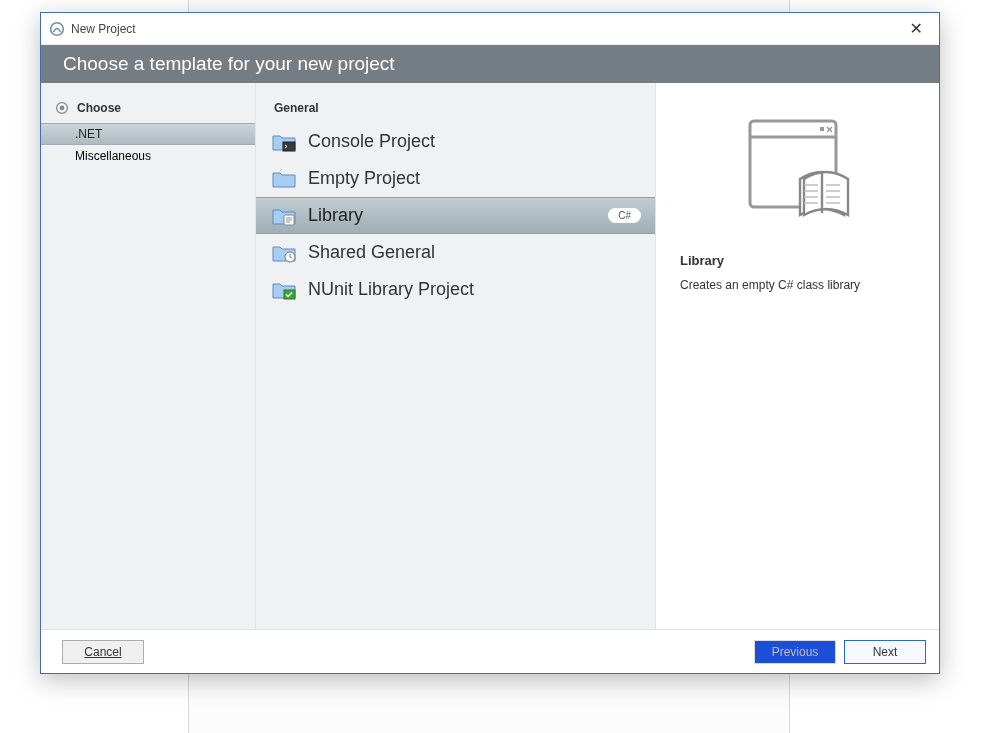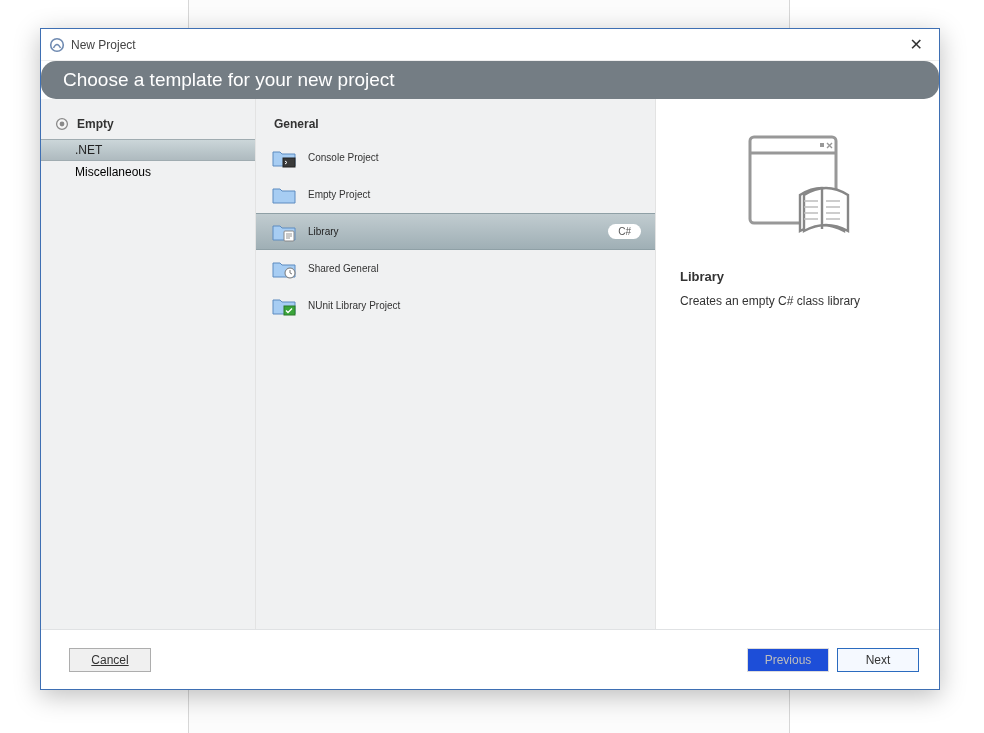--- a/index.html
+++ b/index.html
@@ -15,21 +15,21 @@
   .bg-panel {
     position: absolute;
     left: 188px; top: 0; width: 602px; height: 733px;
     border: 1px solid #d7d7d7;
     border-top: none;
     border-bottom: none;
     background: #fcfcfc;
   }
   .dialog {
     position: absolute;
-    left: 40px; top: 28px;
+    left: 40px; top: 12px;
     width: 900px; height: 662px;
     background: #fff;
     border: 1px solid #3e6fb3;
     box-shadow: 0 6px 24px rgba(0,0,0,0.25);
     display: flex;
     flex-direction: column;
   }
   .titlebar {
     height: 32px;
     display: flex;
@@ -44,21 +44,20 @@
   .titlebar .close { font-size: 16px; color: #333; cursor: pointer; padding: 0 6px; }
   .banner {
     background: #747d84;
     color: #fff;
     height: 38px;
     display: flex;
     align-items: center;
     padding-left: 22px;
     font-size: 19px;
     font-weight: 300;
-    border-radius: 15px;
   }
   .body {
     flex: 1;
     display: flex;
     min-height: 0;
   }
   .sidebar {
     width: 215px;
     background: #f0f1f2;
     border-right: 1px solid #e3e3e3;
@@ -107,21 +106,21 @@
     cursor: pointer;
     border-top: 1px solid transparent;
     border-bottom: 1px solid transparent;
   }
   .tmpl.selected {
     background: linear-gradient(#c1ccd0, #9fafb5);
     border-top: 1px solid #8fa0a6;
     border-bottom: 1px solid #8fa0a6;
   }
   .tmpl .t-icon { width: 24px; height: 20px; margin-right: 12px; position: relative; flex-shrink: 0; }
-  .tmpl .t-label { font-size: 10px; color: #333; flex: 1; }
+  .tmpl .t-label { font-size: 18px; color: #333; flex: 1; }
   .tmpl.selected .t-label { color: #222; }
   .lang-badge {
     background: #fff;
     border-radius: 10px;
     font-size: 10px;
     padding: 2px 10px;
     color: #555;
     margin-right: 4px;
   }
   .details {
@@ -129,26 +128,26 @@
     background: #fff;
     padding: 24px;
     display: flex;
     flex-direction: column;
     align-items: center;
   }
   .big-icon { width: 120px; height: 120px; margin-top: 4px; margin-bottom: 22px; }
   .details-title { font-weight: 600; font-size: 13px; width: 100%; text-align: left; margin-bottom: 10px; }
   .details-desc { font-size: 12px; color: #333; width: 100%; text-align: left; }
   .footer {
-    height: 60px;
+    height: 44px;
     border-top: 1px solid #e0e2e4;
     background: #fff;
     display: flex;
     align-items: center;
-    padding: 0 20px;
+    padding: 0 13px;
   }
   .footer .spacer { flex: 1; }
   .btn {
     min-width: 82px;
     height: 24px;
     border: 1px solid #adadad;
     background: #f0f0f0;
     font-size: 12px;
     color: #333;
     cursor: pointer;
@@ -186,21 +185,21 @@
   <div class="body">
 
     <div class="sidebar">
       <div class="side-head">
         <span class="radio-icon">
           <svg viewBox="0 0 14 14">
               <circle cx="7" cy="7" r="5.4" fill="#f7f7f7" stroke="#8a8a8a" stroke-width="1.3"></circle>
               <circle cx="7" cy="7" r="2.4" fill="#8a8a8a"></circle>
             </svg>
         </span>
-        <span>Empty</span>
+        <span>Choose</span>
       </div>
       <div class="side-item selected">
         <span>.NET</span>
       </div>
       <div class="side-item">
         <span>Miscellaneous</span>
       </div>
     </div>
 
     <div class="center">

